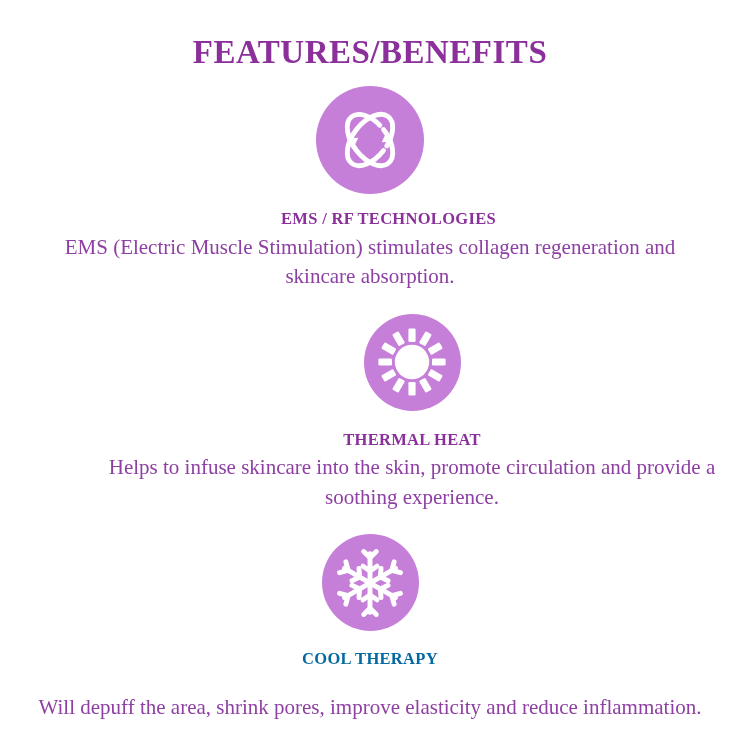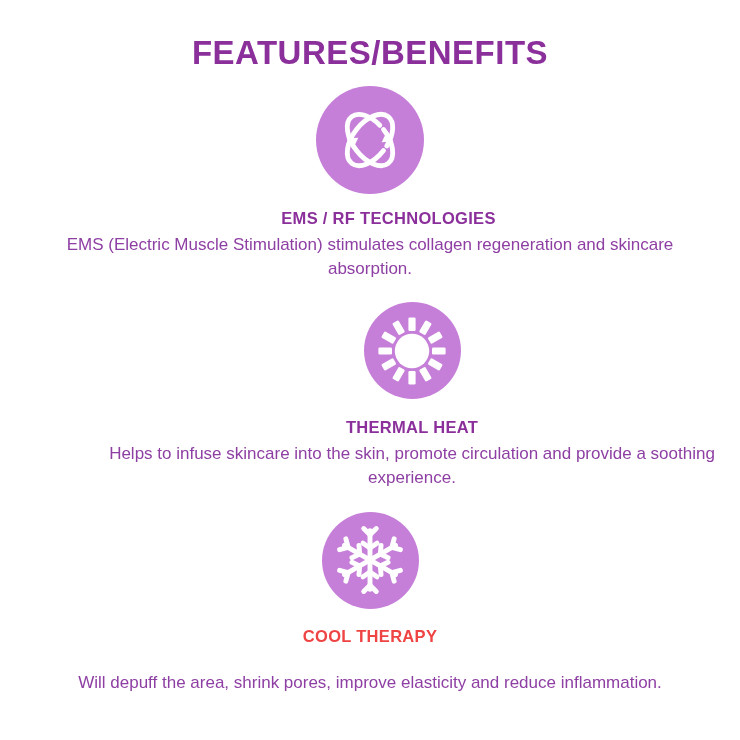--- a/index.html
+++ b/index.html
@@ -11,20 +11,21 @@
     height: 740px;
     background: #ffffff;
     font-family: "Liberation Sans", sans-serif;
     overflow: hidden;
   }
   .page {
     width: 740px;
     height: 688px;
     position: relative;
     box-sizing: border-box;
+    font-family: Liberation Serif, serif;
   }
   .page-title {
     text-align: center;
     color: #8b2f9b;
     font-size: 33px;
     font-weight: bold;
     letter-spacing: 0.5px;
     margin: 0;
     padding-top: 36px;
     line-height: 1;
@@ -62,21 +63,21 @@
     letter-spacing: 0.3px;
     margin: 0;
     line-height: 1.2;
   }
   .f1 .feature-title { margin-top: 15px; }
   .f2 .feature-title { margin-top: 19px; }
   .f3 .feature-title { margin-top: 18px; }
 
   .feature-body {
     color: #8e3fa3;
-    font-size: 17px;
+    font-size: 21px;
     line-height: 1.4;
     margin: 4px auto 0 auto;
     max-width: 660px;
     font-weight: normal;
   }
   .feature-body.second {
     margin-top: 17px;
   }
   .feature-body.wide {
     max-width: 710px;
@@ -156,18 +157,18 @@
             <line x1="50" y1="8" x2="50" y2="92"></line>
             <path d="M50 14 L41 5 M50 14 L59 5"></path>
             <path d="M50 86 L41 95 M50 86 L59 95"></path>
             <path d="M50 33 L40 26 M50 33 L60 26"></path>
             <path d="M50 67 L40 74 M50 67 L60 74"></path>
           </g>
         </g>
       </svg>
     </div>
 
-    <h2 class="feature-title" style="color: #ef4444;">COOL THERAPY</h2>
+    <h2 class="feature-title" style="color: #0369a1;">COOL THERAPY</h2>
 
     <p class="feature-body wide" style="color: rgb(142, 63, 163);">Will depuff the area, shrink pores, improve elasticity and reduce inflammation.</p>
   </section>
 
 </div>
 
 </body></html>

